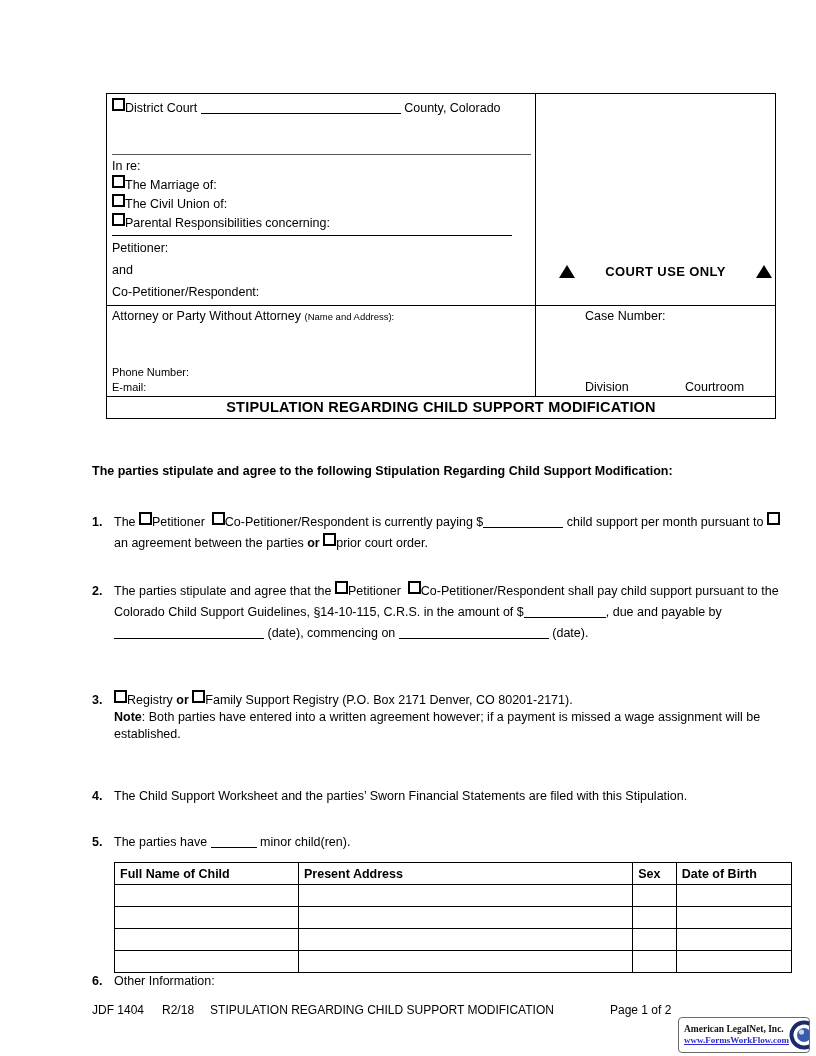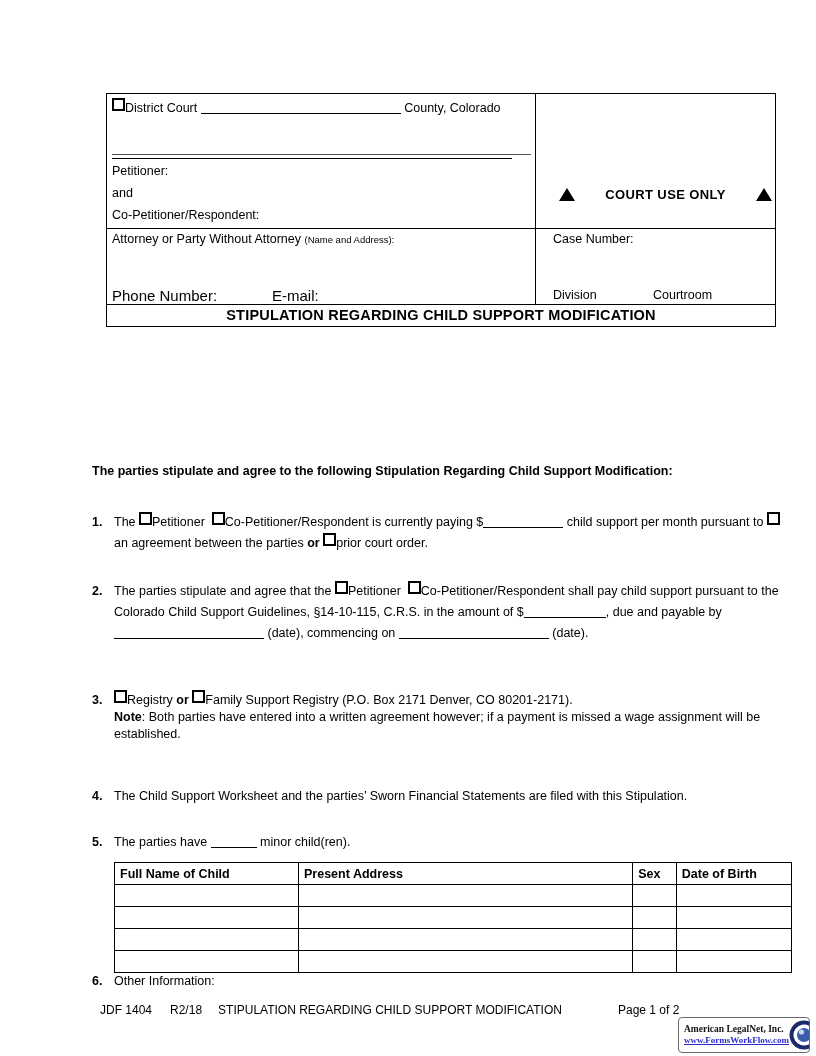--- a/index.html
+++ b/index.html
@@ -97,38 +97,39 @@
     border-left: 8px solid transparent;
     border-right: 8px solid transparent;
     border-bottom: 13px solid #000;
   }
 
   
   .caption-bottom {
     display: flex;
     align-items: stretch;
     border-top: 1.5px solid #000;
+    gap: 32px;
   }
   .atty-left {
     width: 429px;
     box-sizing: border-box;
     border-right: 1.5px solid #000;
     padding: 3px 4px 1px 5px;
   }
   .atty-right {
     flex: 1;
     box-sizing: border-box;
     padding: 3px 4px 1px 5px;
     position: relative;
     margin-left: 12px;
   }
   .atty-head { font-size: 12.5px; line-height: 15px; }
   .small-note { font-size: 9.5px; }
   .atty-space { height: 41px; }
-  .two-col { display: flex; font-size: 15px; line-height: 15px; }
+  .two-col { display: flex; font-size: 11px; line-height: 15px; flex-direction: column; }
   .two-col .c1 { width: 160px; }
   .case-num { font-size: 12.5px; line-height: 15px; }
   .div-court {
     position: absolute;
     left: 5px;
     bottom: 1px;
     display: flex;
     font-size: 12.5px;
     line-height: 15px;
   }
@@ -225,21 +226,21 @@
   .item6 {
     position: absolute;
     left: 92px;
     top: 973px;
     display: flex;
     width: 690px;
     font-size: 12.5px;
   }
   .footer {
     position: absolute;
-    left: 100px;
+    left: 92px;
     top: 1003px;
     width: 690px;
     font-size: 12px;
     display: flex;
     align-items: baseline;
   }
   .footer .f-left { white-space: pre; }
   .footer .f-right {
     position: absolute;
     left: 518px;
@@ -300,20 +301,26 @@
         <div class="court-line">
           <span class="cb"></span><span>District Court</span>
           <span class="ul-blank" style="width:200px"></span>
           <span>County, Colorado</span>
         </div>
 
         <div class="addr-space"></div>
 
         <hr class="hr-thin">
 
+        <div class="inre-block">
+          <div class="row">In re:</div>
+          <div class="row"><span class="cb"></span><span>The Marriage of:</span></div>
+          <div class="row"><span class="cb"></span><span>The Civil Union of:</span></div>
+          <div class="row"><span class="cb"></span><span>Parental Responsibilities concerning:</span></div>
+        </div>
 
         <span class="blank-rule"></span>
 
         <div class="party-line">Petitioner:</div>
         <div class="party-line">and</div>
         <div class="party-line">Co-Petitioner/Respondent:</div>
       </div>
 
       <div class="caption-right">
         <div class="courtuse">

